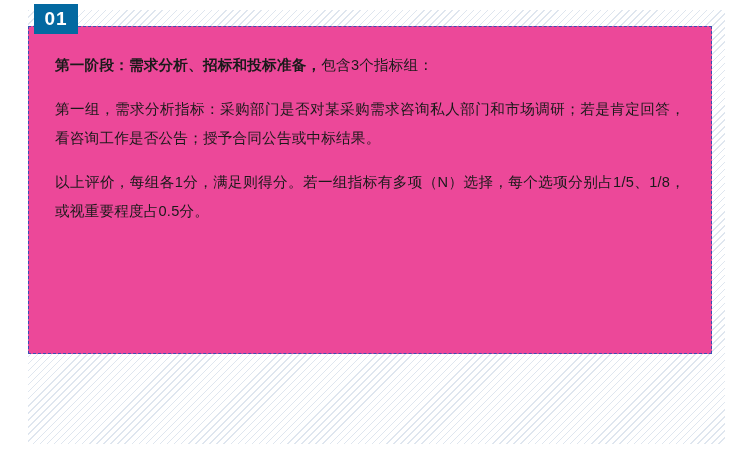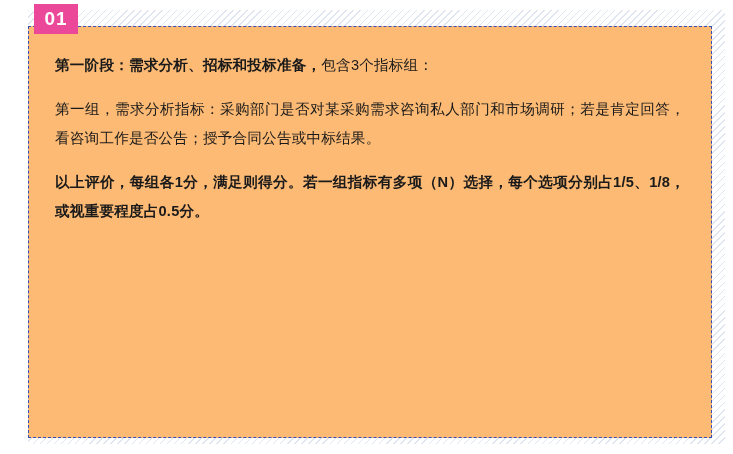--- a/index.html
+++ b/index.html
@@ -34,55 +34,54 @@
       #dfe6ef 5px
     );
   }
   
   .badge {
     position: absolute;
     left: 34px;
     top: 4px;
     width: 44px;
     height: 30px;
-    background: #ec4899;
+    background: #0369a1;
     color: #ffffff;
     font-size: 19px;
     font-weight: bold;
     letter-spacing: 1px;
     display: flex;
     align-items: center;
     justify-content: center;
     z-index: 5;
   }
   
   .content-box {
     position: absolute;
     left: 28px;
     top: 26px;
     width: 684px;
-    height: 412px;
+    height: 328px;
     box-sizing: border-box;
     border: 1px dashed #3a4fb5;
-    background: #fdba74;
+    background: #ec4899;
     padding: 24px 26px 10px 26px;
     overflow: hidden;
   }
   .para {
     color: #1a1a1a;
     font-size: 14.6px;
     line-height: 1.95;
     margin: 0 0 16px 0;
     text-align: justify;
     letter-spacing: 0.2px;
     font-family: "Liberation Sans", sans-serif;
   }
   .para:last-child {
     margin-bottom: 0;
-    font-weight: bold;
   }
   .para .lead {
     font-weight: bold;
   }
 </style>
 </head>
 <body>
 
 <div class="page">
 

